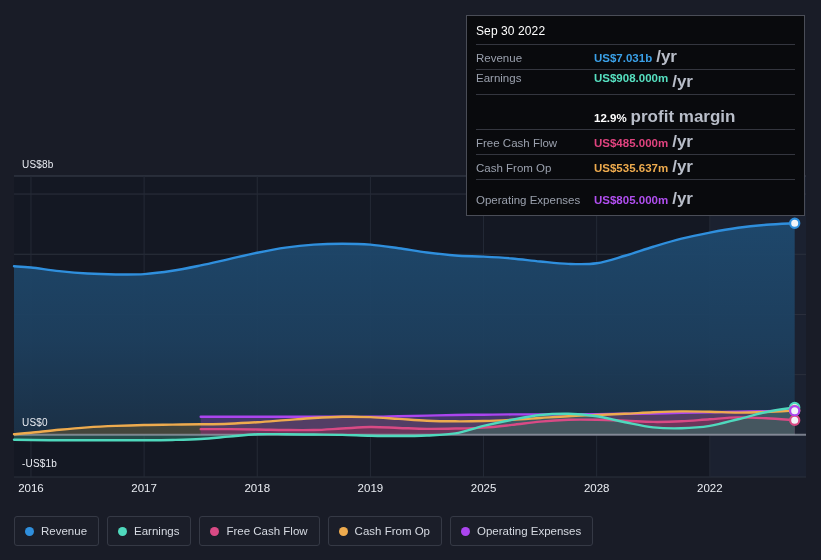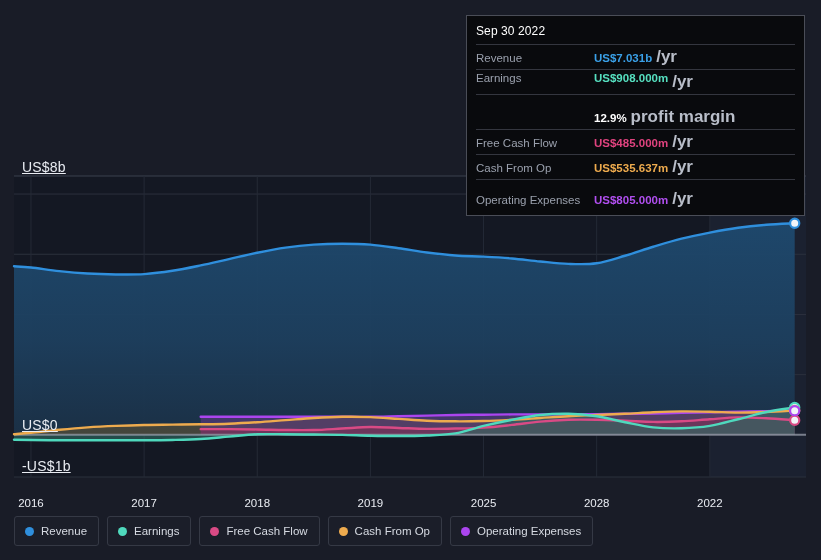--- a/index.html
+++ b/index.html
@@ -25,33 +25,32 @@
   .chart-wrap {
     position: absolute;
     left: 0; top: 0;
     width: 821px; height: 560px;
   }
   .chart-svg { display: block; }
 
   
   .axis-label {
     position: absolute;
-    font-size: 14px;
+    font-size: 10px;
     color: #e9ecf2;
     letter-spacing: .2px;
     white-space: nowrap;
-    text-decoration: underline;
   }
   .y-lab-8b  { left: 22px; top: 159px; }
   .y-lab-0   { left: 22px; top: 417px; }
   .y-lab-n1b { left: 22px; top: 458px; }
 
   .x-axis {
     position: absolute;
-    left: 0; top: 497px;
+    left: 0; top: 482px;
     width: 804px; height: 18px;
   }
   .x-tick {
     position: absolute;
     font-size: 11.5px;
     color: #e9ecf2;
     transform: translateX(-50%);
     white-space: nowrap;
   }
 

